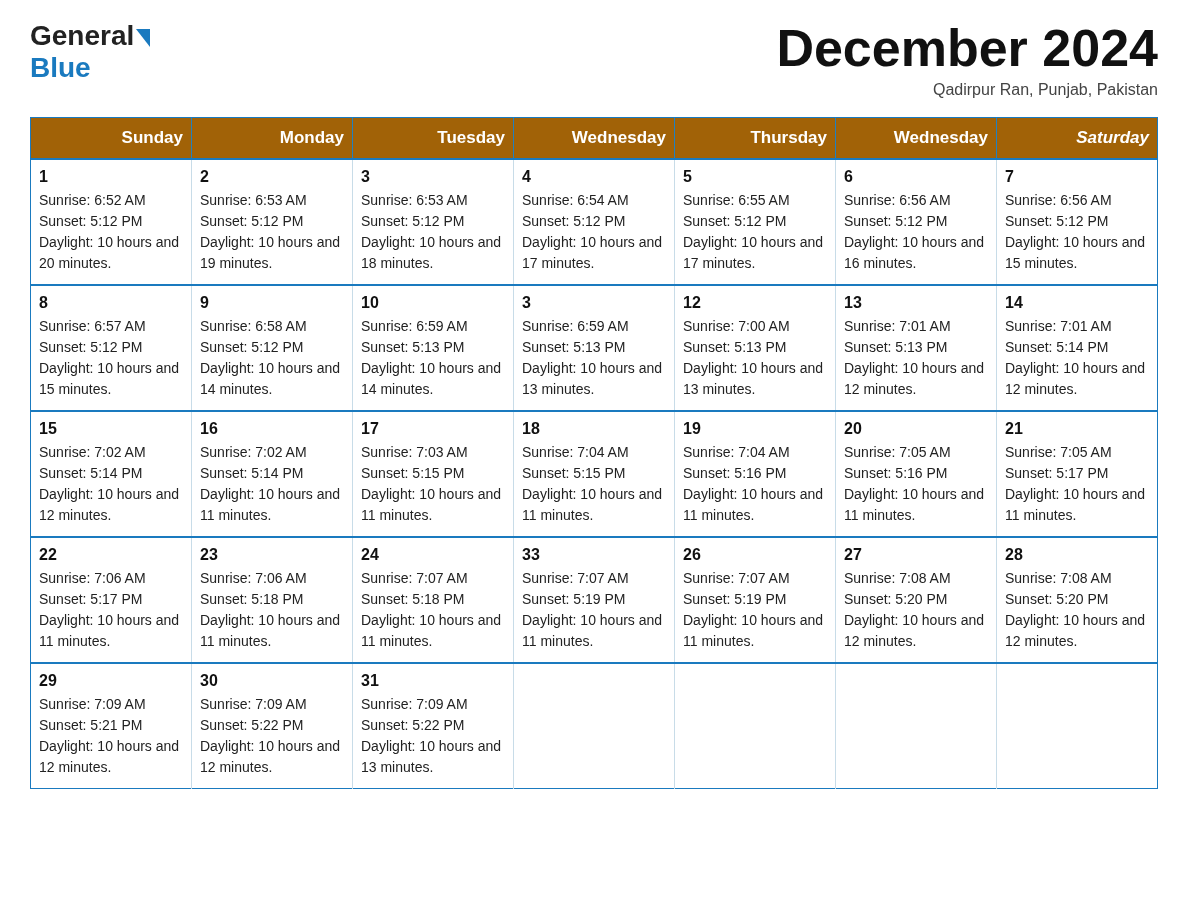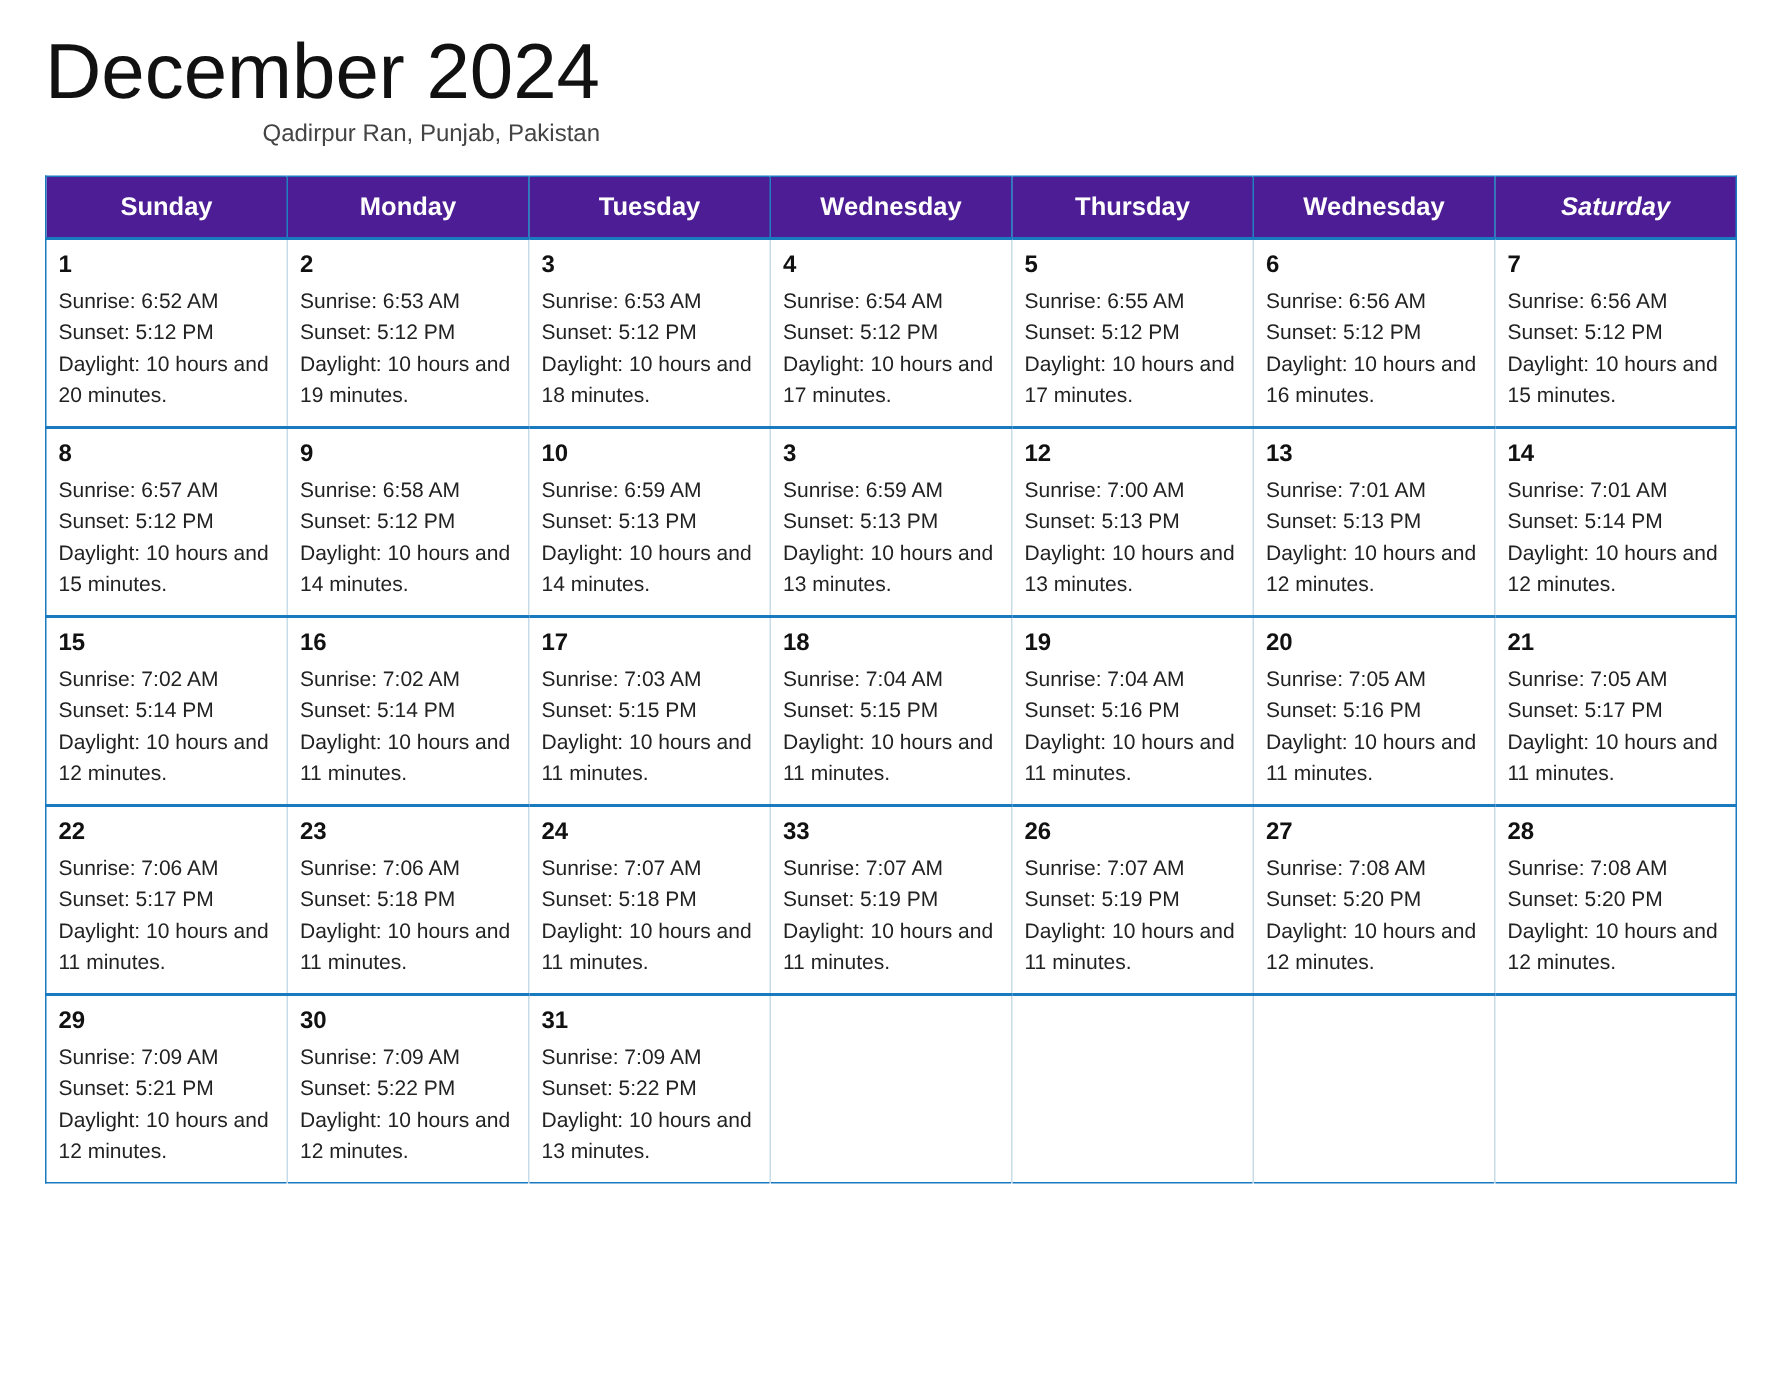--- a/index.html
+++ b/index.html
@@ -44,41 +44,41 @@
     .logo-blue {
       color: #1a7abf;
       font-size: 28px;
       font-weight: bold;
     }
     .title-block {
       text-align: right;
     }
     .month-title {
       font-size: 52px;
-      font-weight: normal;
+      font-weight: bold;
       color: #111;
       line-height: 1.1;
     }
     .location-title {
       font-size: 16px;
       color: #444;
       margin-top: 4px;
     }
     .calendar {
       width: 100%;
       border-collapse: collapse;
       border: 1.5px solid #1a7abf;
     }
     .calendar thead tr th {
-      background-color: #4c1d95;
+      background-color: #a16207;
       color: #fff;
       font-size: 17px;
       font-weight: bold;
       padding: 10px 8px;
-      text-align: center;
+      text-align: right;
       border-right: 1px solid #2080c0;
     }
     .calendar thead tr th:last-child {
       border-right: none;
       font-style: italic;
     }
     .calendar tbody tr td {
       vertical-align: top;
       border-top: 2px solid #1a7abf;
       border-right: 1px solid #c8dce8;
@@ -103,20 +103,27 @@
     .day-info {
       font-size: 14px;
       line-height: 1.5;
       color: #222;
     }
   </style>
 </head>
 <body>
 
 <div class="header">
+  <div class="logo">
+    <div class="logo-text">
+      <span class="logo-general">General</span>
+      <span class="logo-triangle"></span>
+    </div>
+    <div class="logo-blue">Blue</div>
+  </div>
   <div class="title-block">
     <div class="month-title">December 2024</div>
     <div class="location-title">Qadirpur Ran, Punjab, Pakistan</div>
   </div>
 </div>
 
 <table class="calendar">
   <thead>
     <tr>
       <th>Sunday</th>

